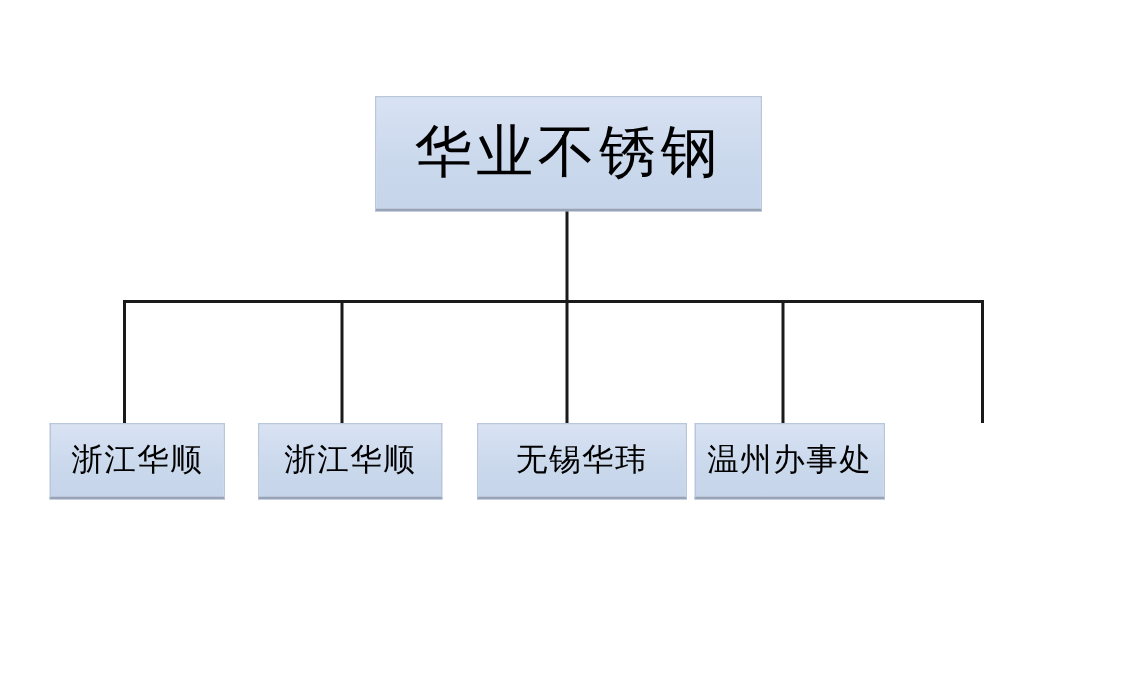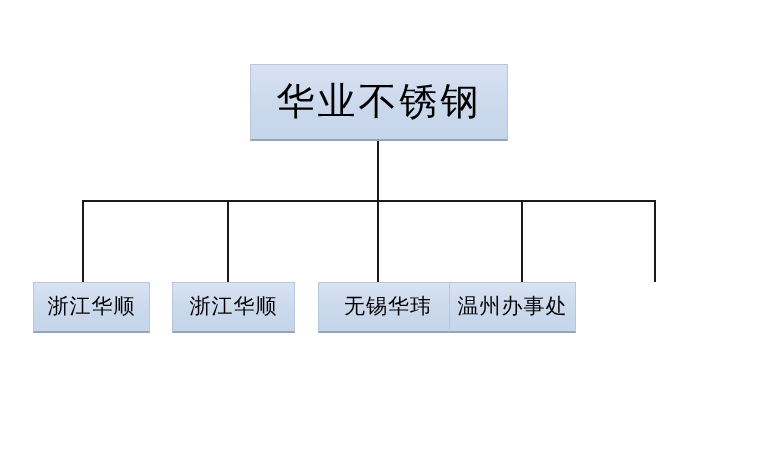--- a/index.html
+++ b/index.html
@@ -73,18 +73,18 @@
   </div>
 
   <div class="node child" style="left:172px; width:123px;">
     <span>浙江华顺</span>
   </div>
 
   <div class="node child" style="left:318px; width:140px;">
     <span>无锡华玮</span>
   </div>
 
-  <div class="node child" style="left:449px; width:127px;">
+  <div class="node child" style="left:463px; width:127px;">
     <span>温州办事处</span>
   </div>
 
 
 </div>
 
 </body></html>

